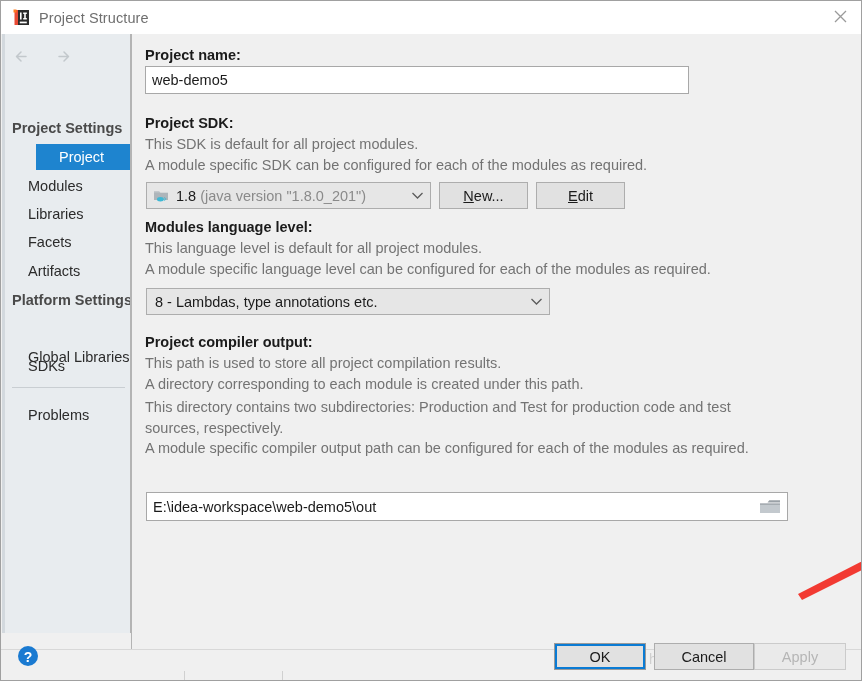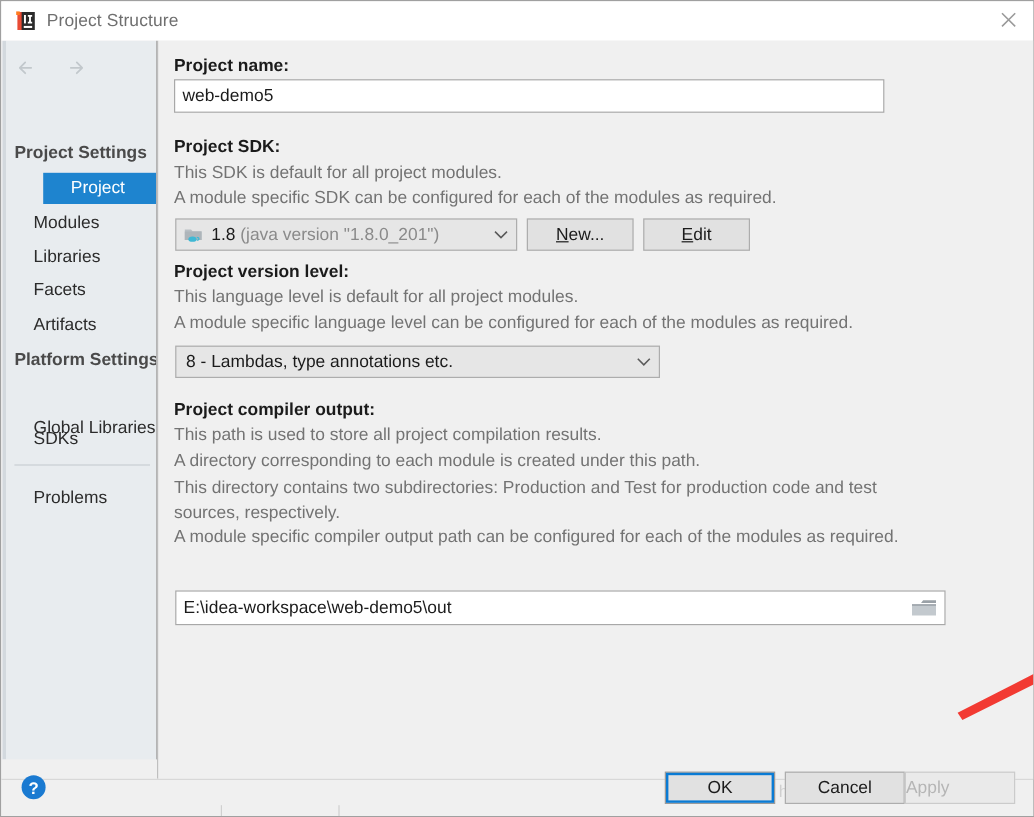--- a/index.html
+++ b/index.html
@@ -189,21 +189,21 @@
     position: absolute; left: 653px; top: 642px;
     width: 100px; height: 27px;
     background: #e1e1e1; border: 1px solid #adadad;
     display: flex; align-items: center; justify-content: center;
     font-size: 14.5px; color: #1b1b1b; cursor: default;
   }
   #apply-btn {
     position: absolute; left: 753px; top: 642px;
     width: 92px; height: 27px;
     background: #eaeaea; border: 1px solid #cbcbcb;
-    display: flex; align-items: center; justify-content: flex-start;
+    display: flex; align-items: center; justify-content: center;
     font-size: 14.5px; color: #b5b5b5; cursor: default;
   }
   #watermark {
     position: absolute; left: 648px; top: 650px;
     font-size: 14px; color: #cfcfcf;
     white-space: nowrap; pointer-events: none;
     letter-spacing: 0.2px;
   }
   #footer-tick1 {
     position: absolute; left: 183px; top: 670px;
@@ -291,21 +291,21 @@
     </div>
 
     <div id="sidebar-hscroll-track">
       
     </div>
     <div id="sidebar-bottom-border"></div>
 
     <div id="content">
 
       <div class="sec-title" style="left:13px; top:13px;">Project name:</div>
-      <div class="text-input" style="left:13px; top:32px; width:592px; height:28px;">
+      <div class="text-input" style="left:13px; top:32px; width:544px; height:28px;">
         <span>web-demo5</span>
       </div>
 
       <div class="sec-title" style="left:13px; top:81px;">Project SDK:</div>
       <div class="sec-desc" style="left:13px; top:102px;">This SDK is default for all project modules.</div>
       <div class="sec-desc" style="left:13px; top:123px;">A module specific SDK can be configured for each of the modules as required.</div>
 
       <div class="combo" style="left:14px; top:148px; width:285px; height:27px; padding-left:6px;">
         <span style="display:inline-flex;margin-right:5px;">
           <svg width="18" height="15" viewBox="0 0 18 15">
@@ -326,21 +326,21 @@
         </span>
       </div>
 
       <div class="push-btn" style="left:307px; top:148px; width:89px; height:27px;">
         <span><span class="mnem">N</span><span>ew...</span></span>
       </div>
       <div class="push-btn" style="left:404px; top:148px; width:89px; height:27px;">
         <span><span class="mnem">E</span><span>dit</span></span>
       </div>
 
-      <div class="sec-title" style="left:13px; top:185px;">Project version level:</div>
+      <div class="sec-title" style="left:13px; top:185px;">Modules language level:</div>
       <div class="sec-desc" style="left:13px; top:206px;">This language level is default for all project modules.</div>
       <div class="sec-desc" style="left:13px; top:227px;">A module specific language level can be configured for each of the modules as required.</div>
 
       <div class="combo" style="left:14px; top:254px; width:404px; height:27px; padding-left:8px;">
         <span class="combo-label">8 - Lambdas, type annotations etc.</span>
         <span class="chev">
           <svg width="13" height="9" viewBox="0 0 13 9">
               <path d="M1.5 2 L6.5 7 L11.5 2" stroke="#5b5b5b" stroke-width="1.3" fill="none"></path>
             </svg>
         </span>

